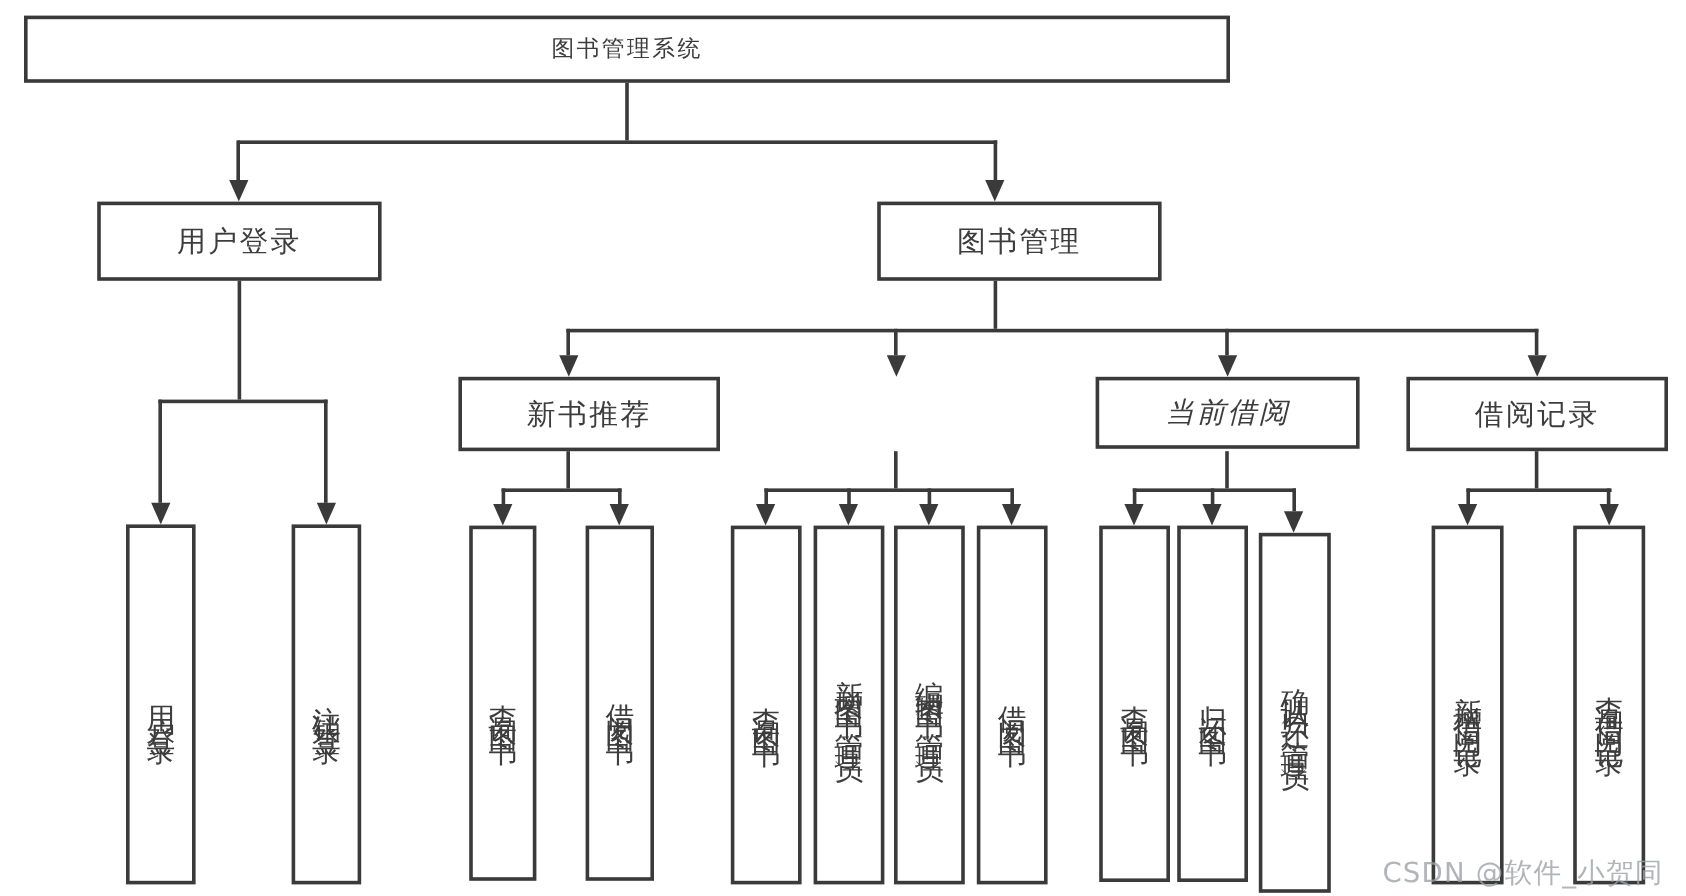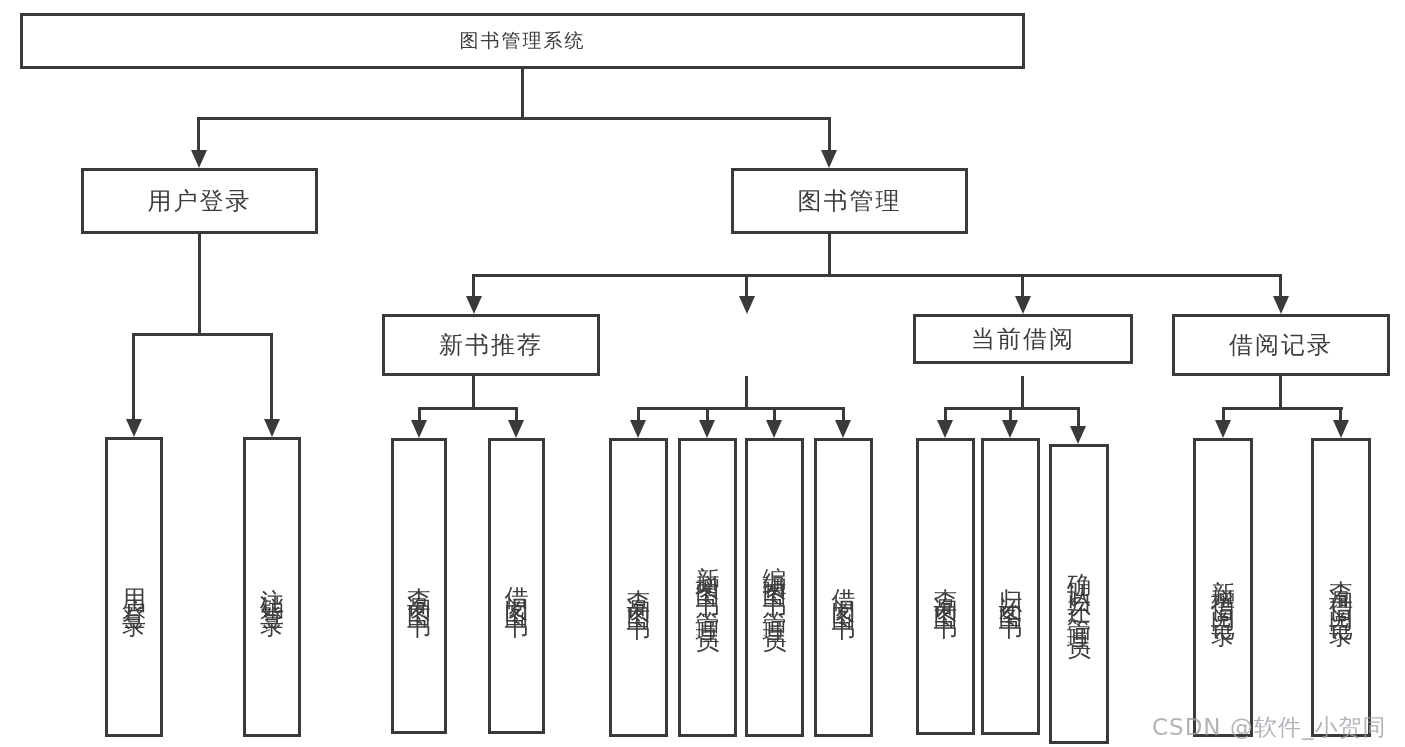--- a/index.html
+++ b/index.html
@@ -73,21 +73,21 @@
   <div class="vline" style="left:745px;top:274px;height:22px;"></div>
   <div class="arrow" style="left:739px;top:296px;"></div>
   <div class="vline" style="left:1021px;top:274px;height:22px;"></div>
   <div class="arrow" style="left:1015px;top:296px;"></div>
   <div class="vline" style="left:1279px;top:274px;height:22px;"></div>
   <div class="arrow" style="left:1273px;top:296px;"></div>
 
   <div class="box" style="left:382px;top:314px;width:218px;height:62px;">
     <span>新书推荐</span>
   </div>
-  <div class="box" style="left:913px;top:314px;width:220px;height:50px;">
+  <div class="box" style="left:913px;top:314px;width:220px;height:60px;font-style:italic;">
     <span>当前借阅</span>
   </div>
   <div class="box" style="left:1172px;top:314px;width:218px;height:62px;">
     <span>借阅记录</span>
   </div>
 
   <div class="vline" style="left:472px;top:376px;height:31px;"></div>
   <div class="hline" style="left:418px;top:407px;width:100px;"></div>
   <div class="vline" style="left:418px;top:407px;height:13px;"></div>
   <div class="arrow" style="left:411px;top:420px;"></div>

